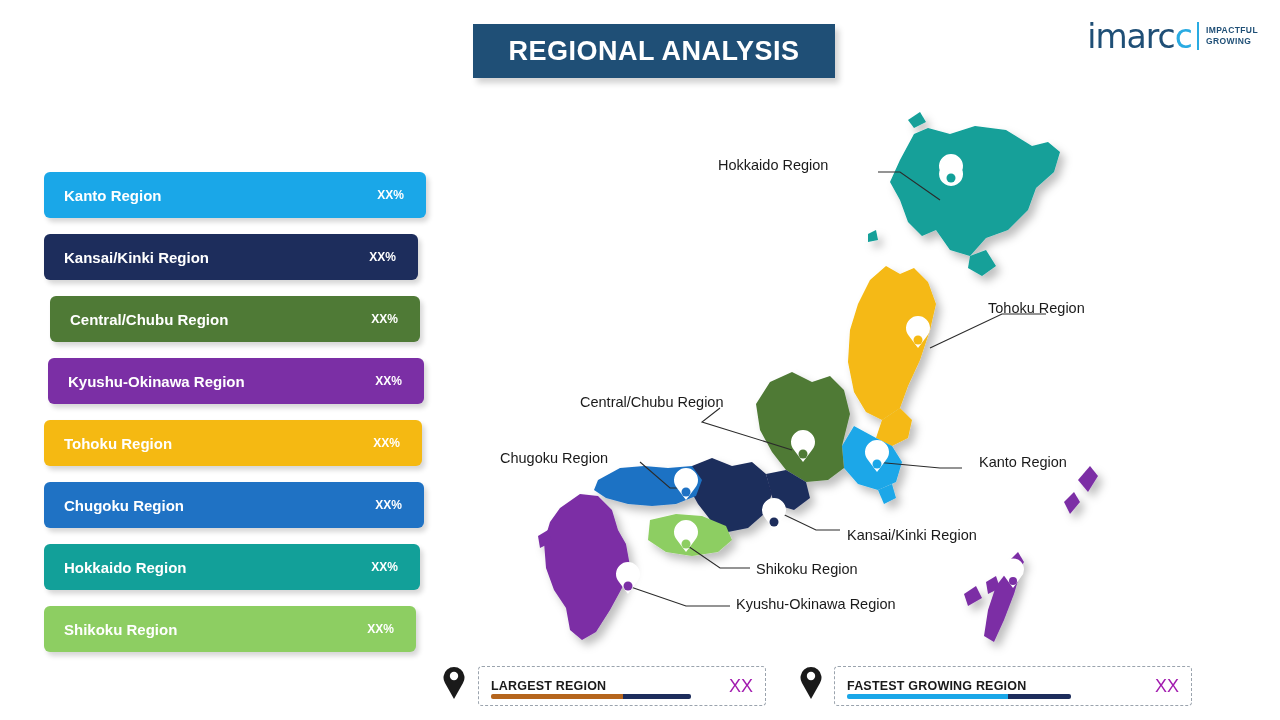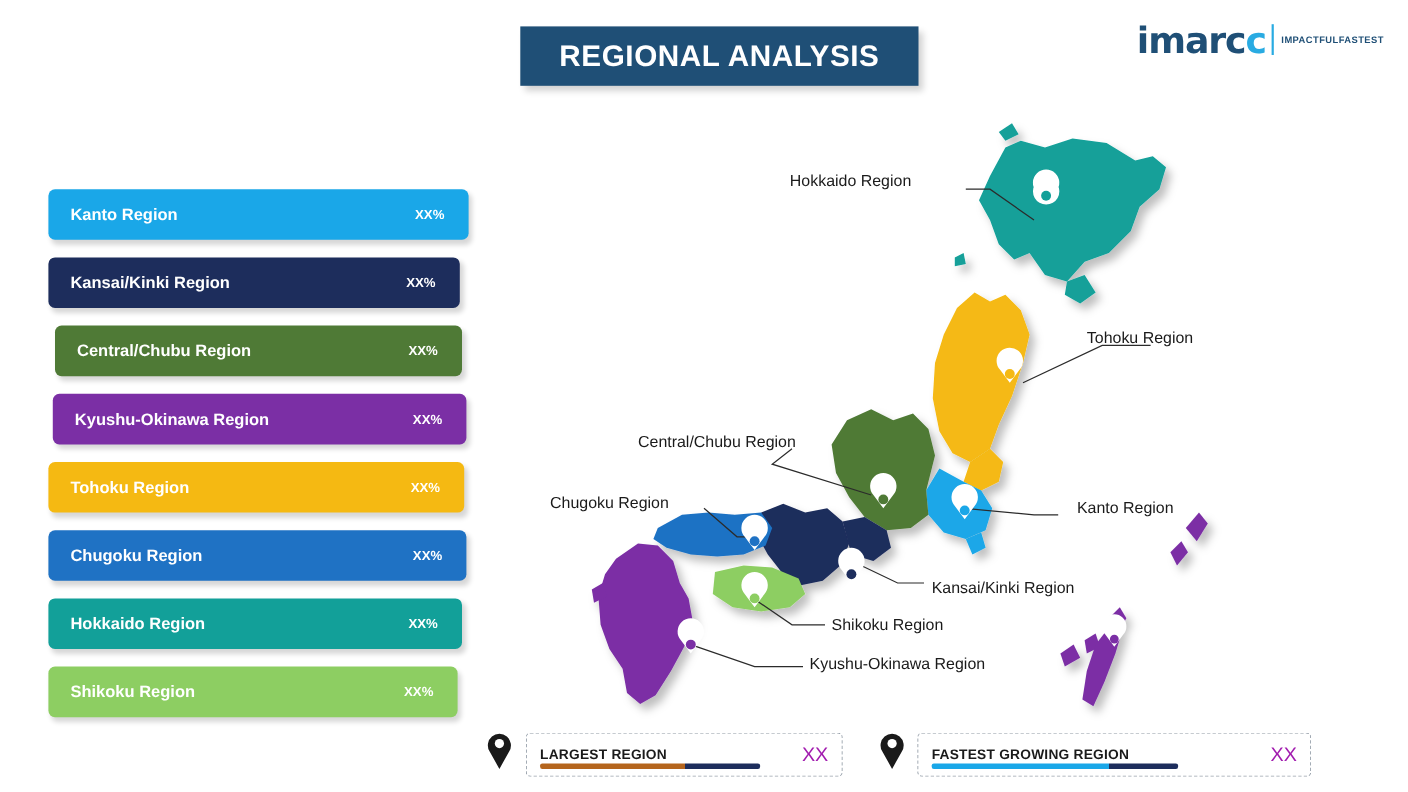--- a/index.html
+++ b/index.html
@@ -44,38 +44,38 @@
   .logo {
     position: absolute;
     right: 22px;
     top: 18px;
     display: flex;
     align-items: center;
     height: 36px;
   }
   .logo .imarc {
     font-size: 33px;
-    font-weight: bold;
+    font-weight: normal;
     color: #1f4f76;
     letter-spacing: -1px;
     line-height: 1;
     font-family: "DejaVu Sans", sans-serif;
   }
   .logo .imarc .dot {
     color: #29abe2;
   }
   .logo .divider {
     width: 2px;
     height: 28px;
     background: #29abe2;
     margin: 0 7px 0 5px;
   }
   .logo .tag {
     display: flex;
-    flex-direction: row;
+    flex-direction: column;
     justify-content: center;
     line-height: 1.25;
   }
   .logo .tag span {
     font-size: 8.5px;
     font-weight: bold;
     color: #1f4f76;
     letter-spacing: 0.4px;
   }
 
@@ -181,21 +181,21 @@
 
   <div class="title-banner">
     <span class="txt">REGIONAL ANALYSIS</span>
   </div>
 
   <div class="logo">
     <div class="imarc">imarc<span class="dot">c</span></div>
     <div class="divider"></div>
     <div class="tag">
       <span>IMPACTFUL</span>
-      <span>FASTEST</span>
+      <span>GROWING</span>
     </div>
   </div>
 
 
   <div class="legend">
     <div class="legend-row" style="background:#1aa7e8; width:382px;">
       <span class="lbl">Kanto  Region</span>
       <span class="val">XX%</span>
     </div>
     <div class="legend-row" style="background:#1d2d5c; width:374px;">

